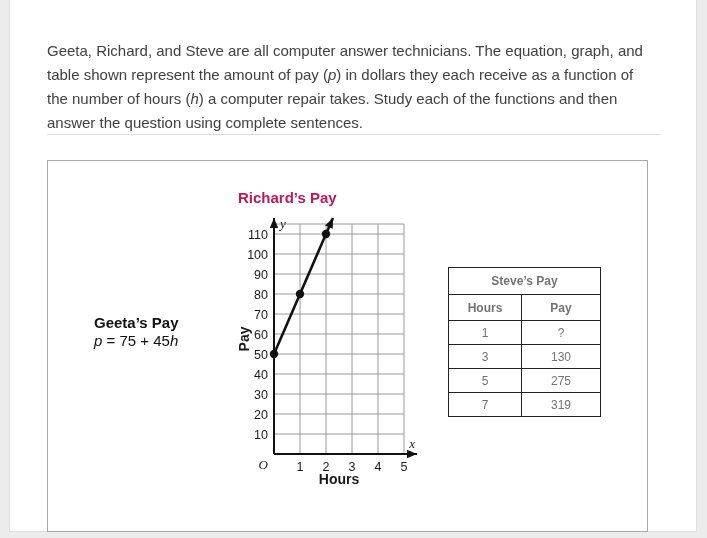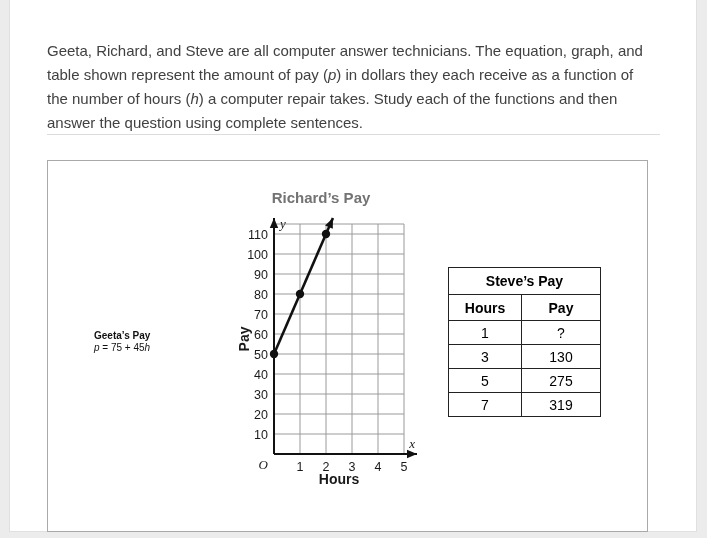--- a/index.html
+++ b/index.html
@@ -38,49 +38,48 @@
   .figure-box {
     position: absolute;
     left: 37px; top: 160px;
     width: 601px; height: 372px;
     border: 1px solid #a9a9a9;
     box-sizing: border-box;
     background: #fff;
   }
   .geeta {
     position: absolute;
-    left: 46px; top: 169px;
-    font-size: 10px;
+    left: 46px; top: 153px;
+    font-size: 15px;
     color: #111;
   }
   .geeta .geeta-title { font-weight: bold; }
   .geeta .geeta-eq { margin-top: 1px; }
   .geeta .geeta-eq i { font-style: italic; }
   .graph-block {
     position: absolute;
     left: 190px; top: 28px;
   }
   .graph-title {
     width: 166px;
-    text-align: center;
     font-weight: bold;
     font-size: 15px;
-    color: #737373;
+    color: #be185d;
     margin-bottom: 2px;
   }
   svg text { font-family: "Liberation Sans", sans-serif; fill: #1a1a1a; }
   svg text.serif { font-family: "Liberation Serif", serif; }
   .steve-table-wrap {
     position: absolute;
     left: 400px; top: 106px;
   }
   table.steve {
     border-collapse: collapse;
-    font-size: 14px;
-    color: #000000;
+    font-size: 12px;
+    color: #737373;
   }
   table.steve th, table.steve td {
     border: 1px solid #222;
     text-align: center;
     padding: 0;
   }
   table.steve .title-cell { height: 26px; font-weight: bold; }
   table.steve .hdr { height: 25px; font-weight: bold; }
   table.steve td { height: 23px; }
   table.steve .col-hours { width: 72px; }

